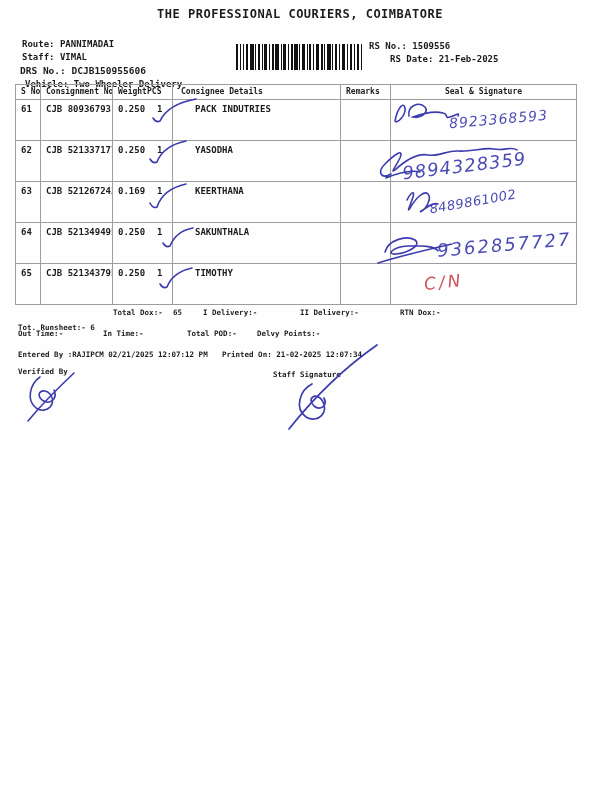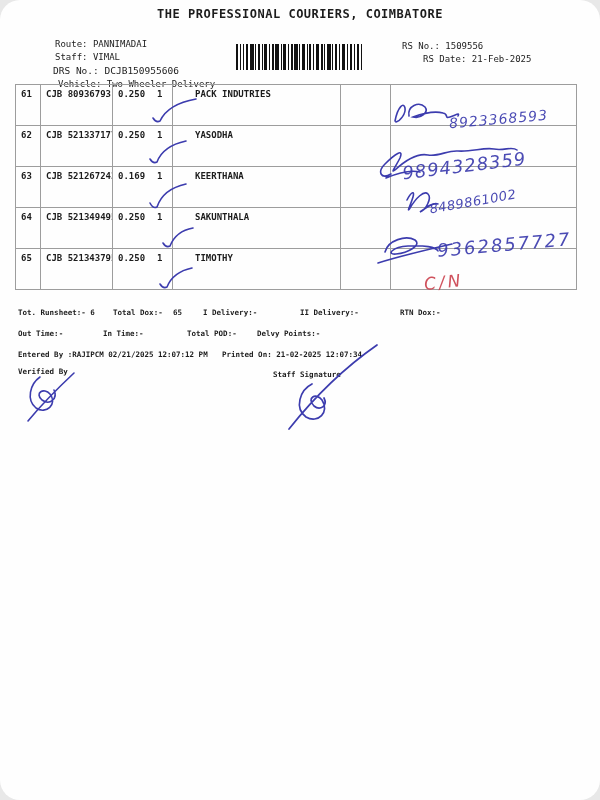--- a/index.html
+++ b/index.html
@@ -1,26 +1,25 @@
 <!DOCTYPE html>
 <html><head>
 <meta charset="utf-8">
 <style>
   * { margin:0; padding:0; box-sizing:border-box; }
   html,body { background:#e8e8e8; }
   .page {
     position:relative; width:600px; height:800px; background:#fefefe;
     font-family:"DejaVu Sans Mono", monospace; color:#1c1c1c; overflow:hidden;
     margin:0 auto;
-    border-radius:20px;
   }
   .abs { position:absolute; white-space:nowrap; }
   .title { top:7px; left:0; width:600px; text-align:center; font-size:12px; font-weight:bold; letter-spacing:0.5px; }
   .subtitle { top:23px; left:0; width:600px; text-align:center; font-size:11px; font-weight:bold; }
-  .inf { font-size:9px; font-weight:normal;margin-left:33px; }
+  .inf { font-size:9px; font-weight:bold; }
   .route { top:39px; left:22px; }
   .staff { top:52px; left:22px; }
   .drs   { top:65px; left:20px; font-size:9.5px; }
   .vehicle { top:79px; left:25px; }
   .rsno  { top:41px; left:369px; }
   .rsdate{ top:54px; left:390px; }
   .barcode { top:44px; left:236px; }
 
   .tablewrap { top:84px; left:15px; }
   table { border-collapse:collapse; table-layout:fixed; width:561px; }
@@ -103,20 +102,28 @@
     <table>
       <colgroup>
         <col style="width:25px">
           <col style="width:72px">
           <col style="width:60px">
         <col style="width:168px">
           <col style="width:50px">
           <col style="width:186px">
       </colgroup>
       <tbody>
+          <tr>
+        <th>S No</th>
+        <th>Consignment No</th>
+        <th class="wp"><span>Weight</span><span class="pcs-h">PCS</span></th>
+        <th class="consignee">Consignee Details</th>
+        <th>Remarks</th>
+        <th class="seal">Seal &amp; Signature</th>
+      </tr>
       <tr>
         <td>61</td>
         <td>CJB 80936793</td>
         <td class="wp"><span>0.250</span><span class="pcs-b">1</span></td>
         <td class="consignee">PACK INDUTRIES</td>
         <td></td>
         <td></td>
       </tr>
       <tr>
         <td>62</td>
@@ -153,21 +160,21 @@
     </tbody>
       </table>
   </div>
 
   <div class="hw hw61">8923368593</div>
   <div class="hw hw62">9894328359</div>
   <div class="hw hw63">8489861002</div>
   <div class="hw hw64">9362857727</div>
   <div class="hw hw65">C/N</div>
 
-  <div class="abs foot" style="top:308px; left:18px;"><span>Tot. Runsheet:-</span>&nbsp;<span>6</span></div>
+  <div class="abs foot" style="top:323px; left:18px;"><span>Tot. Runsheet:-</span>&nbsp;<span>6</span></div>
   <div class="abs foot" style="top:308px; left:113px;"><span>Total Dox:-</span></div>
   <div class="abs foot" style="top:308px; left:173px;">65</div>
   <div class="abs foot" style="top:308px; left:203px;">I Delivery:-</div>
   <div class="abs foot" style="top:308px; left:300px;">II Delivery:-</div>
   <div class="abs foot" style="top:308px; left:400px;">RTN Dox:-</div>
 
   <div class="abs foot" style="top:329px; left:18px;">Out Time:-</div>
   <div class="abs foot" style="top:329px; left:103px;">In Time:-</div>
   <div class="abs foot" style="top:329px; left:187px;">Total POD:-</div>
   <div class="abs foot" style="top:329px; left:257px;">Delvy Points:-</div>

